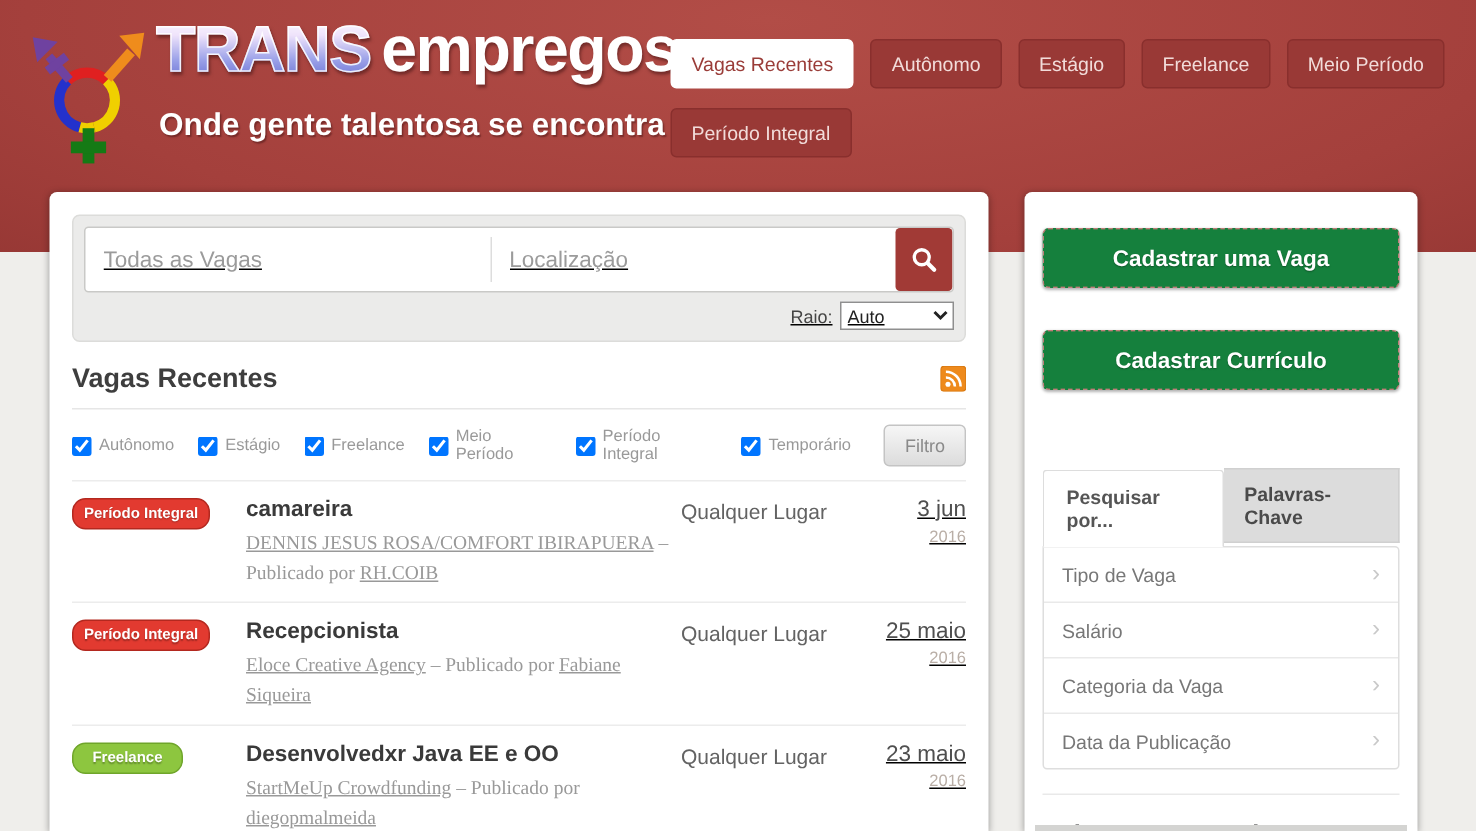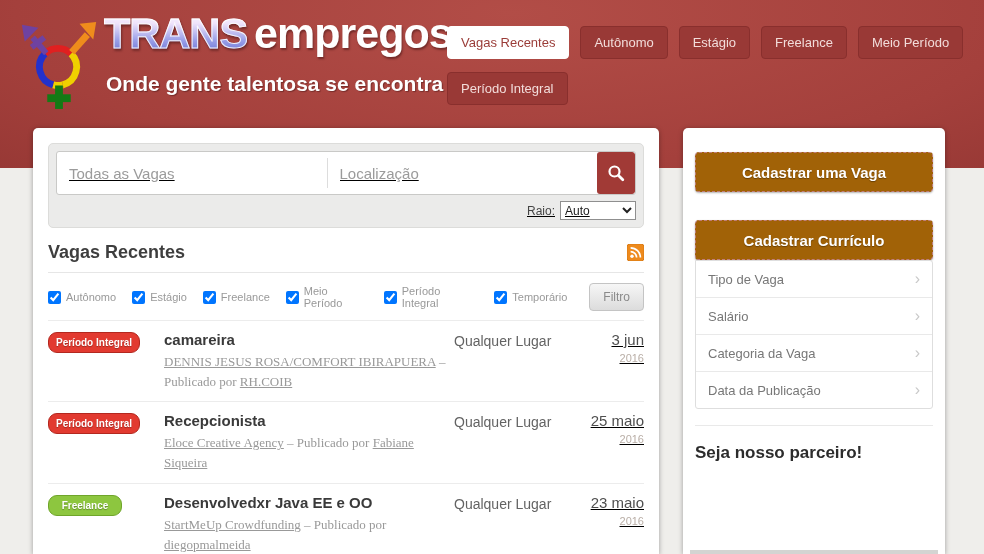--- a/index.html
+++ b/index.html
@@ -68,21 +68,21 @@
   .col-date{width:70px;flex:none;text-align:right;text-decoration:underline;}
   .job-date{font-size:15px;color:#4f4f4f;}
   .job-year{font-size:11px;color:#b9aea6;margin-top:4px;}
   
   .sidebar-card{
     position:absolute;left:683px;top:128px;width:262px;height:426px;
     background:#fff;border-radius:5px 5px 0 0;box-shadow:0 1px 5px rgba(0,0,0,.35);
   }
   .cta{
     display:block;box-sizing:border-box;width:238px;margin:24px 12px 0;height:40px;
-    text-align:center;line-height:37px;background:#a16207;border:1px dashed #c07d79;border-radius:4px;
+    text-align:center;line-height:37px;background:#15803d;border:1px dashed #c07d79;border-radius:4px;
     color:#fff;font-weight:bold;font-size:15px;text-shadow:0 1px 1px rgba(0,0,0,.35);
     box-shadow:0 1px 2px rgba(0,0,0,.3);cursor:pointer;font-family:inherit;
   }
   .cta + .cta{margin-top:28px;}
   .tabs-row{margin:52px 12px 0;display:flex;align-items:flex-end;}
   .tab{padding:10px 15px;font-size:13px;font-weight:bold;cursor:pointer;}
   .tab.active{background:#fff;color:#555;border:1px solid #ddd;border-bottom:1px solid #fff;border-radius:3px 3px 0 0;position:relative;z-index:2;margin-bottom:-1px;}
   .tab.inactive{background:#dcdcdc;color:#4a4a4a;border:1px solid #d0d0d0;border-left:none;margin-bottom:2px;padding:9px 14px;}
   .search-by{margin:0 12px;border:1px solid #dedede;border-radius:0 3px 3px 3px;background:#fff;position:relative;z-index:1;}
   .sb-row{display:flex;justify-content:space-between;align-items:flex-end;padding:10px 12px;border-bottom:1px solid #e9e9e9;font-size:13px;color:#777;cursor:pointer;}
@@ -251,20 +251,24 @@
       </div>
     </div>
 
   </div>
 </div>
 
 <div class="sidebar-card">
   <button class="cta">Cadastrar uma Vaga</button>
   <button class="cta">Cadastrar Currículo</button>
 
+  <div class="tabs-row">
+    <div class="tab active">Pesquisar por...</div>
+    <div class="tab inactive">Palavras-Chave</div>
+  </div>
 
   <div class="search-by">
     <div class="sb-row">
       <span>Tipo de Vaga</span>
       <span class="sb-chevron">›</span>
     </div>
     <div class="sb-row">
       <span>Salário</span>
       <span class="sb-chevron">›</span>
     </div>

